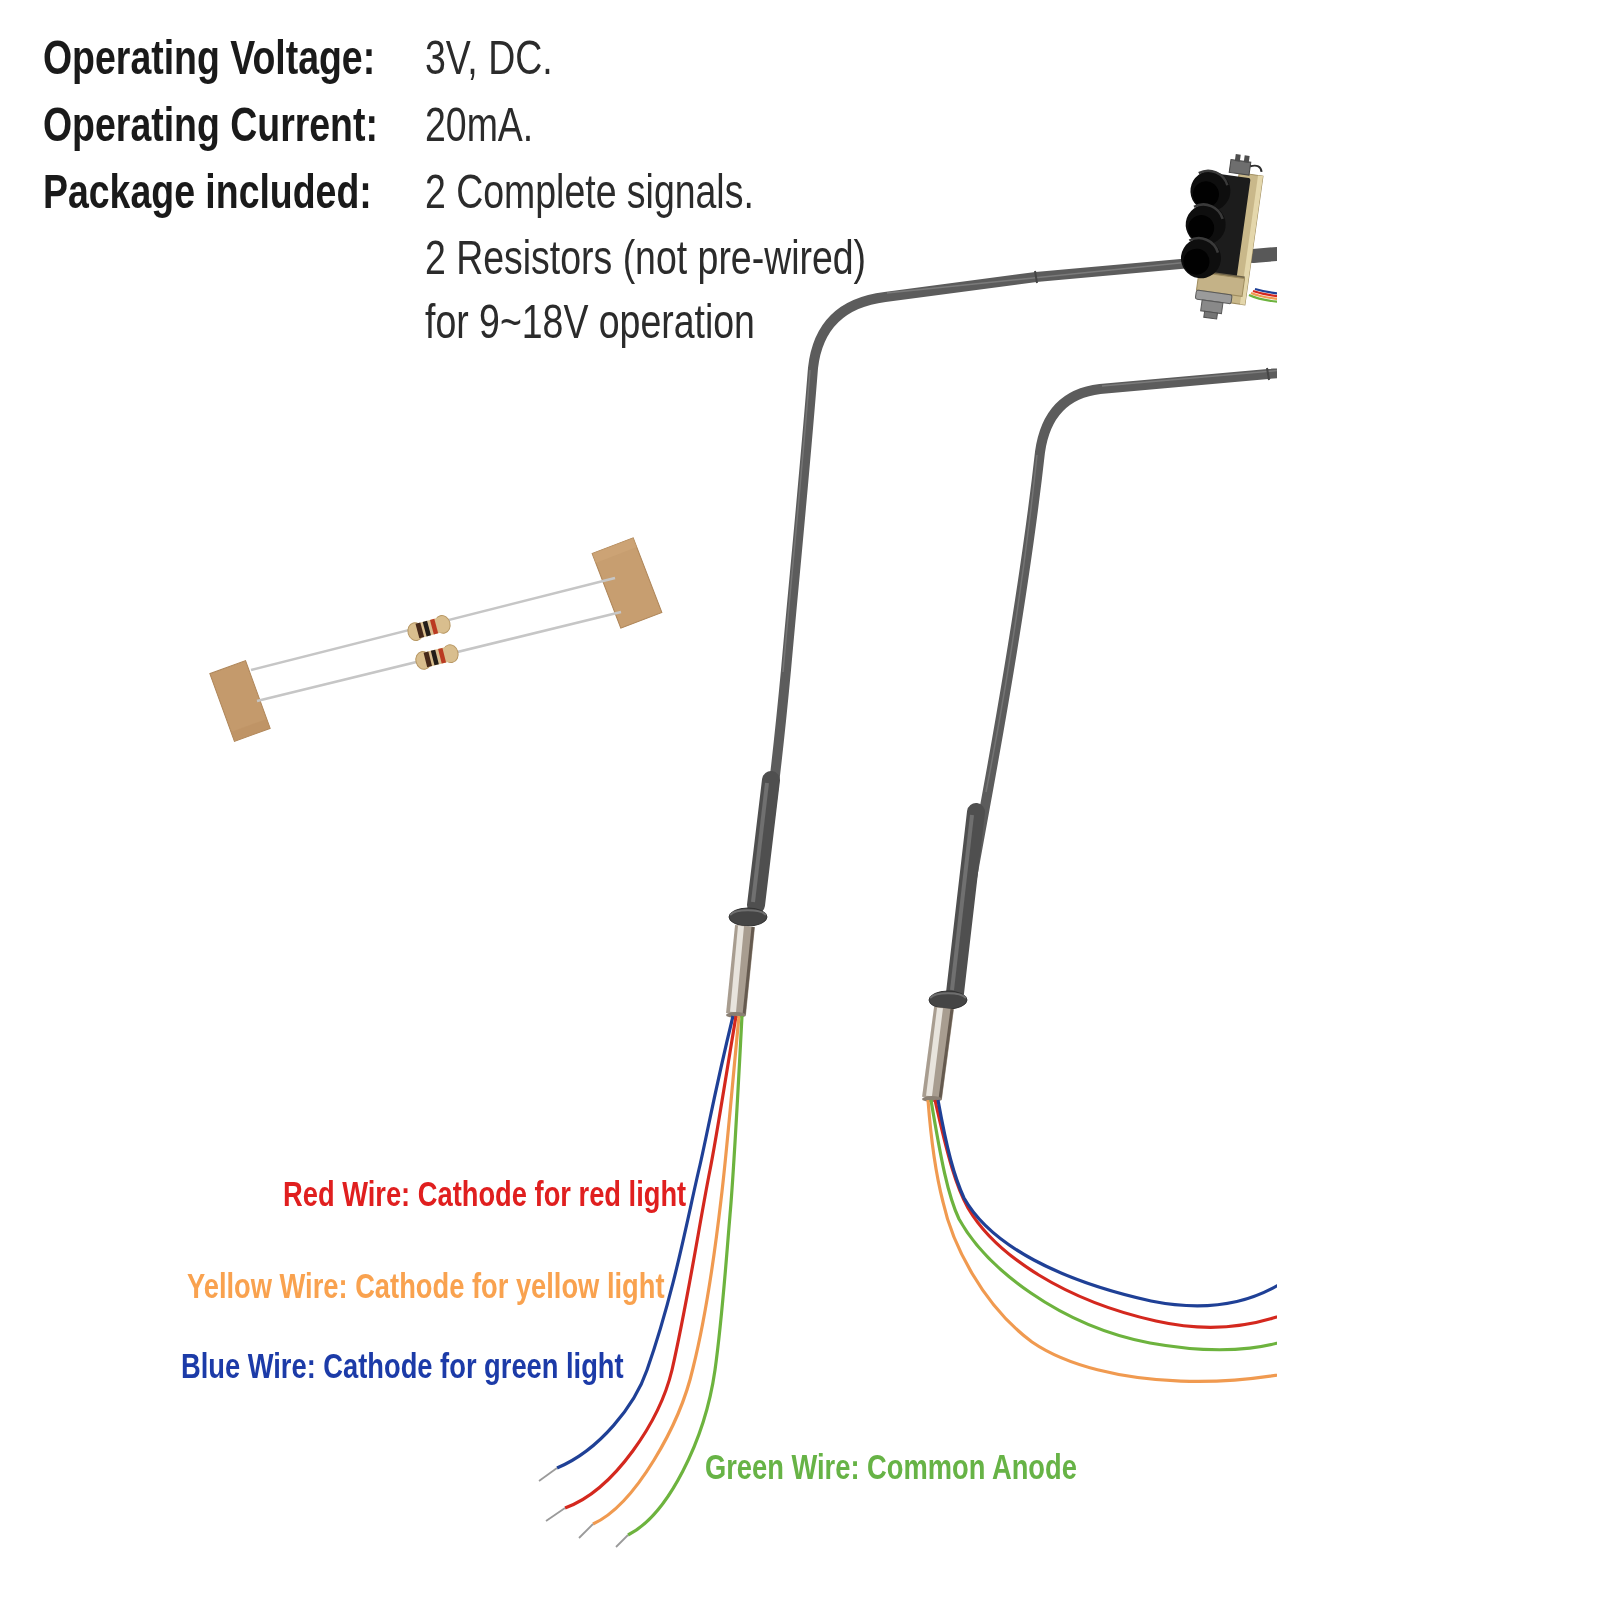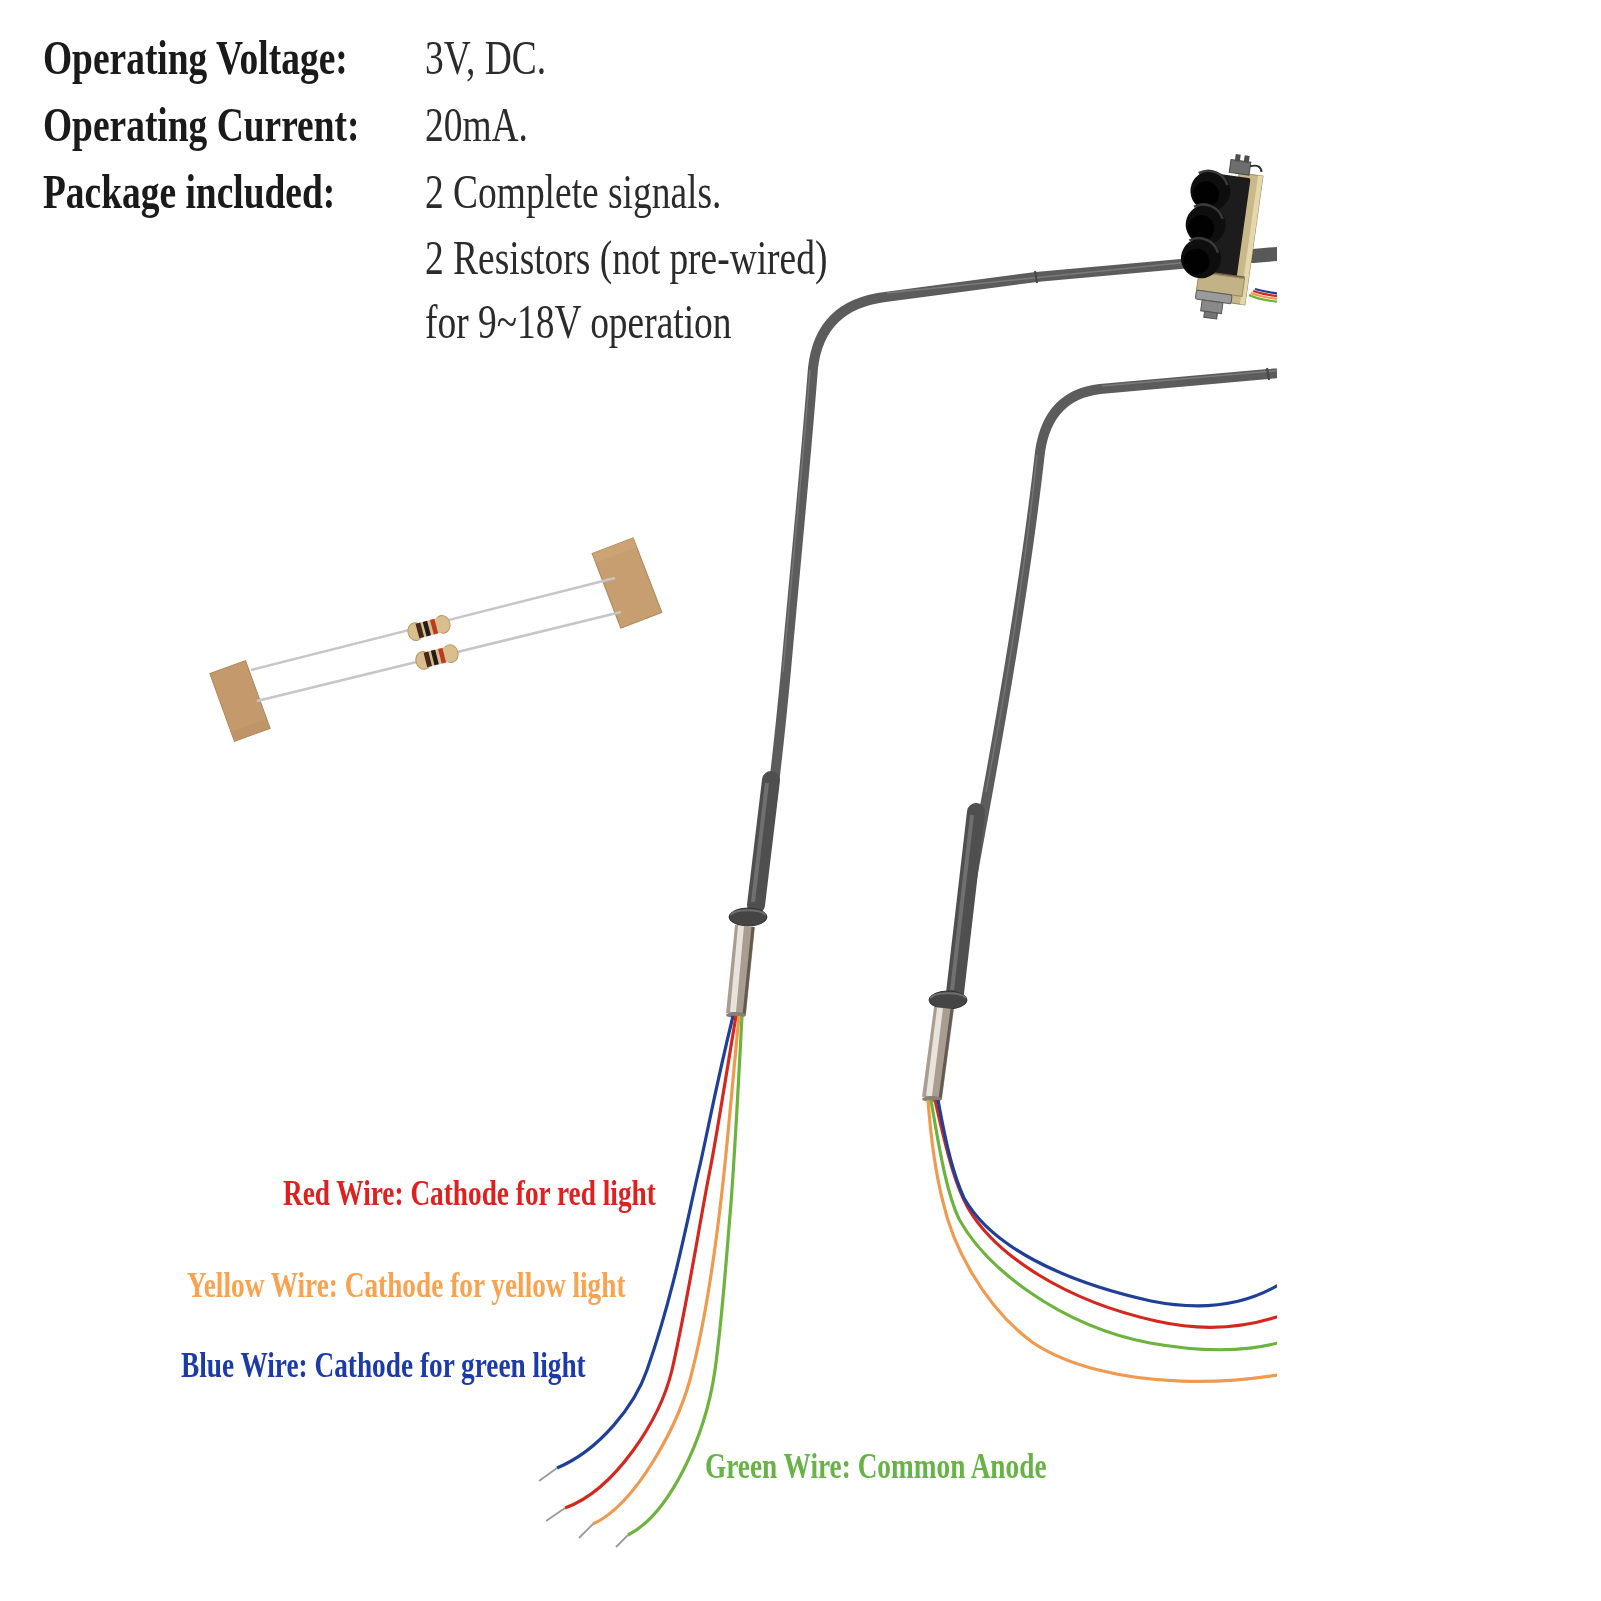--- a/index.html
+++ b/index.html
@@ -1,17 +1,17 @@
 <!DOCTYPE html>
 <html><head>
 <meta charset="utf-8">
 <style>
   html,body{margin:0;padding:0;background:#fff;}
   #stage{position:relative;width:1277px;height:1601px;background:#ffffff;overflow:hidden;
-         font-family:Liberation Serif, serif;}
+         font-family:Liberation Sans, sans-serif;}
   #art{position:absolute;left:0;top:0;}
   .txt{position:absolute;white-space:nowrap;line-height:1;transform:scaleX(0.78);transform-origin:left top;}
   .spec-label{font-size:48px;font-weight:bold;color:#1a1a1a;}
   .spec-value{font-size:48px;font-weight:normal;color:#2b2b2b;}
   .wire-label{font-size:35px;font-weight:bold;}
   .lbl-red{color:#e01f1f;}
   .lbl-yellow{color:#f9a24f;}
   .lbl-blue{color:#1c3ba8;}
   .lbl-green{color:#67b346;}
 </style>

